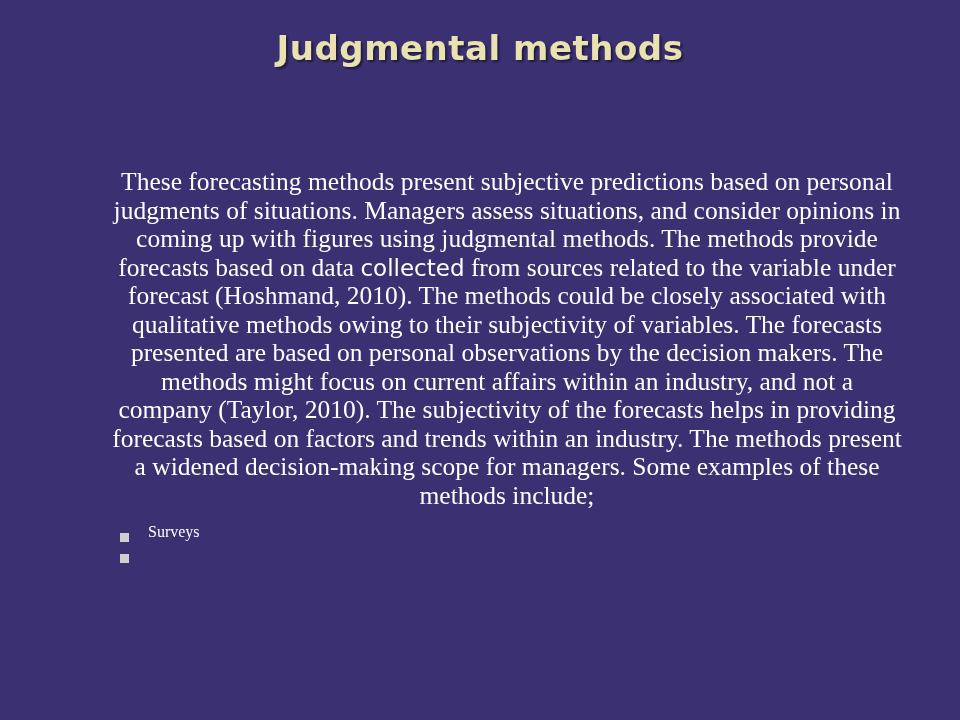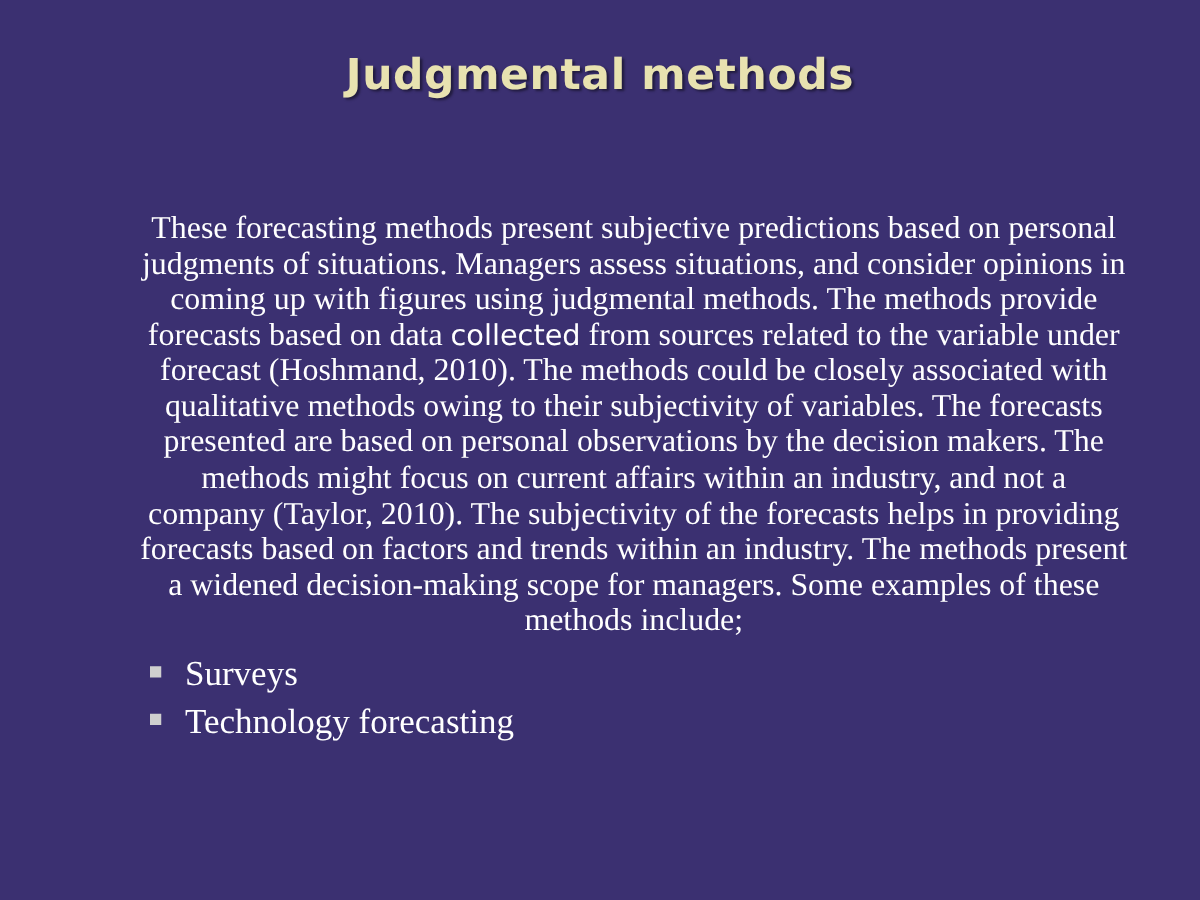--- a/index.html
+++ b/index.html
@@ -15,21 +15,21 @@
   }
   .slide {
     position: relative;
     width: 960px;
     height: 720px;
     box-sizing: border-box;
   }
   .slide-title {
     position: absolute;
     left: 0;
-    top: 40px;
+    top: 28px;
     width: 960px;
     text-align: center;
     font-family: "DejaVu Sans", sans-serif;
     font-weight: bold;
     font-size: 34px;
     color: #e8e2b0;
     letter-spacing: 0.5px;
     text-shadow: 2px 2px 2px rgba(0,0,0,0.45);
   }
   .body-block {
@@ -52,21 +52,21 @@
   }
   .bullet-list {
     margin: 10px 0 0 0;
     padding: 0;
     list-style: none;
   }
   .bullet-item {
     position: relative;
     color: #ffffff;
     font-family: "Liberation Serif", serif;
-    font-size: 28px;
+    font-size: 16px;
     line-height: 1.35;
     padding-left: 36px;
   }
   .bullet-marker {
     position: absolute;
     left: 8px;
     top: 12px;
     width: 9px;
     height: 9px;
     background: #cfcfcf;
@@ -84,18 +84,17 @@
 
     <p class="body-paragraph"><span>These forecasting methods present subjective predictions based on personal judgments of situations. Managers assess situations, and consider opinions in coming up with figures using judgmental methods. The methods provide forecasts based on data </span><span class="sans-word">collected</span><span> from sources related to the variable under forecast (Hoshmand, 2010). The methods could be closely associated with qualitative methods owing to their subjectivity of variables. The forecasts presented are based on personal observations by the decision makers. The methods might focus on current affairs within an industry, and not a company (Taylor, 2010). The subjectivity of the forecasts helps in providing forecasts based on factors and trends within an industry. The methods present a widened decision-making scope for managers. Some examples of these methods include;</span></p>
 
     <ul class="bullet-list">
       <li class="bullet-item">
         <span class="bullet-marker"></span>
         <span>Surveys</span>
       </li>
       <li class="bullet-item">
         <span class="bullet-marker"></span>
-        <span>Technology forecasting</span>
       </li>
     </ul>
 
   </div>
 </div>
 
 </body></html>

